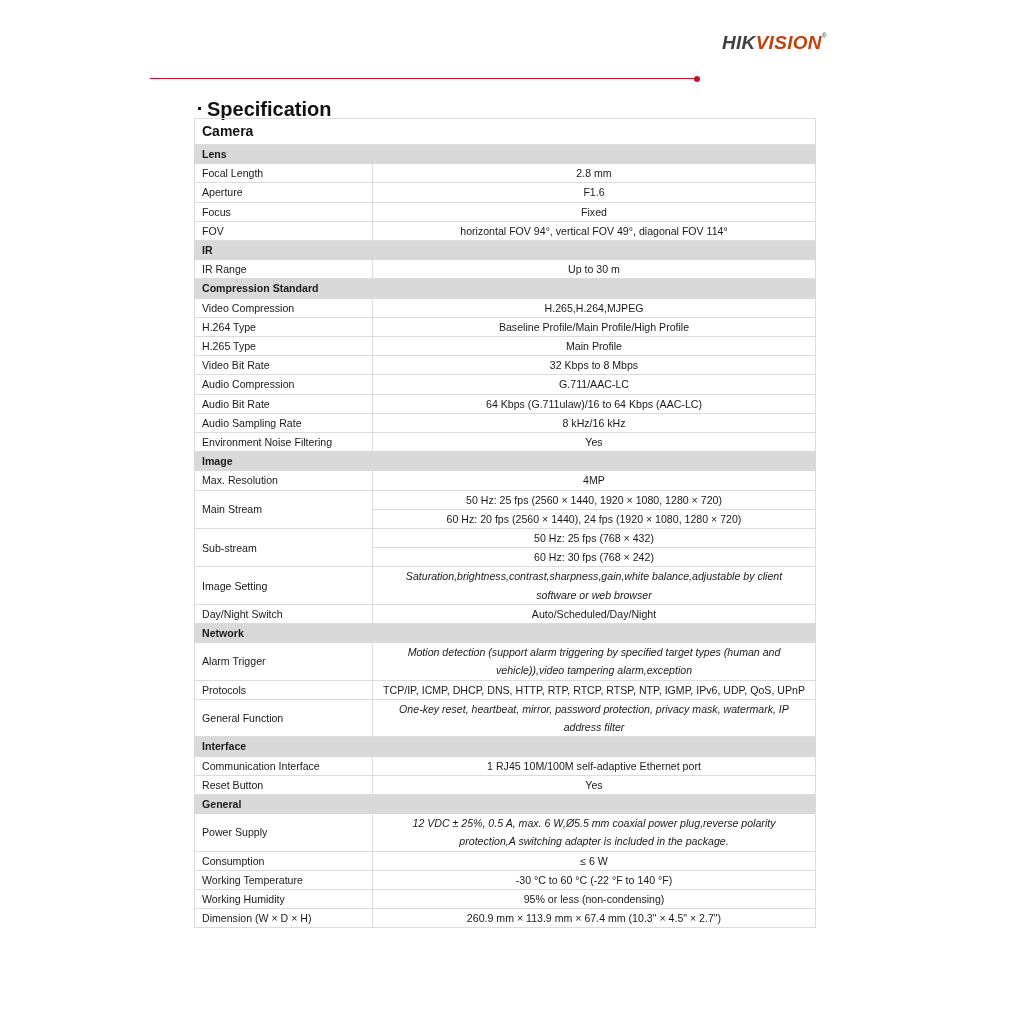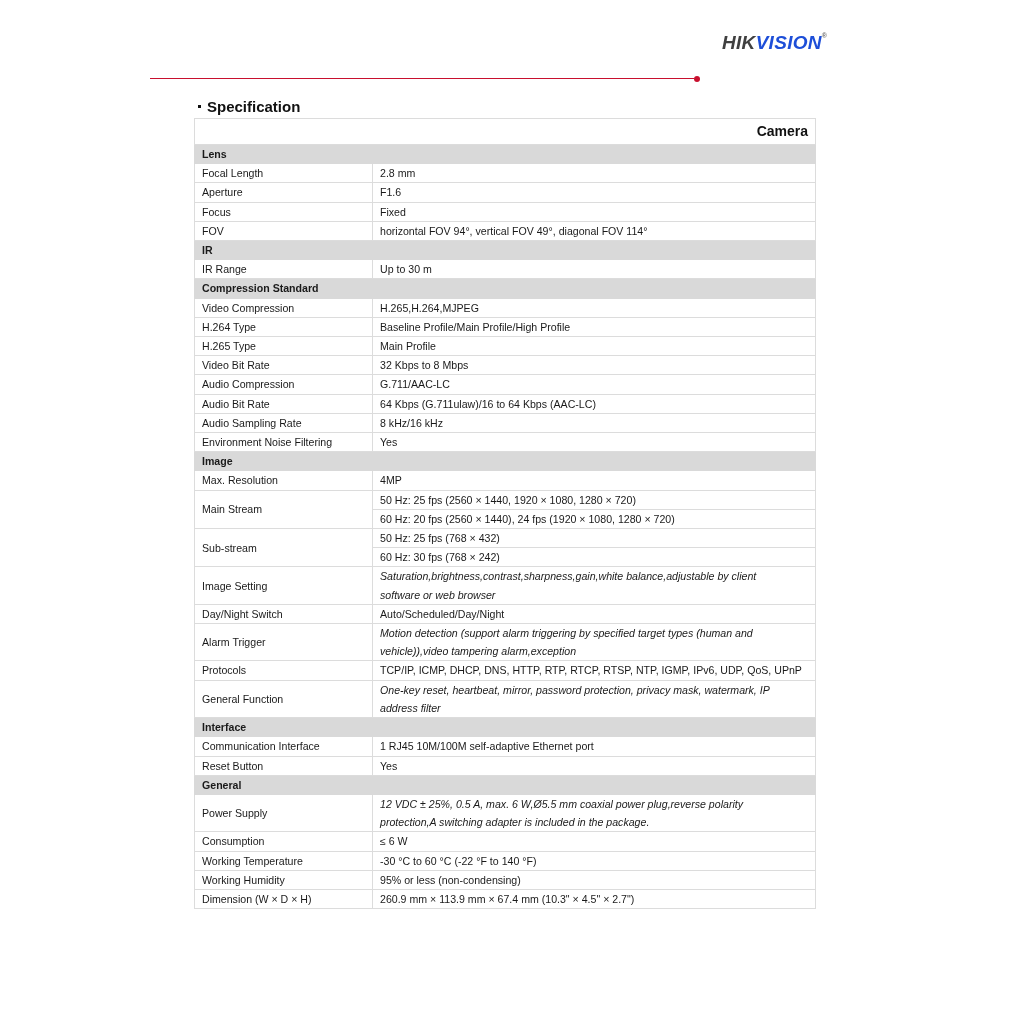--- a/index.html
+++ b/index.html
@@ -1,33 +1,33 @@
 <!DOCTYPE html>
 <html><head>
 <meta charset="utf-8">
 <style>
   html, body { margin: 0; padding: 0; background: #ffffff; }
   body { width: 1024px; height: 1024px; position: relative; overflow: hidden;
          font-family: "Liberation Sans", "DejaVu Sans", sans-serif; color: #1a1a1a; }
   .logo { position: absolute; left: 722px; top: 32px; font-size: 19px; font-weight: bold;
           font-style: italic; letter-spacing: 0.3px; }
   .logo .hik { color: #404040; }
-  .logo .vision { color: #1d4ed8; }
+  .logo .vision { color: #c2410c; }
   .logo .reg { font-size: 7px; color: #6d6d6d; vertical-align: top; font-style: normal; }
   .rule { position: absolute; left: 150px; top: 78px; width: 544px; height: 1px; background: #c8102e; }
   .rule-dot { position: absolute; left: 694px; top: 76px; width: 6px; height: 6px; border-radius: 50%; background: #c8102e; }
-  .section-title { position: absolute; left: 198px; top: 98px; font-size: 15px; font-weight: bold; color: #111; }
+  .section-title { position: absolute; left: 198px; top: 98px; font-size: 20px; font-weight: bold; color: #111; }
   .section-title .bullet { display: inline-block; width: 3px; height: 3px; background: #111; margin-right: 6px; vertical-align: middle; position: relative; top: -2px; }
   table.spec { position: absolute; left: 194px; top: 118px; width: 622px; border-collapse: collapse;
                font-size: 10.6px; table-layout: fixed; }
   table.spec td { border: 1px solid #dcdcdc; padding: 0 7px; height: 18px; line-height: 18.2px; vertical-align: middle; color: #1a1a1a; }
   table.spec col.c1 { width: 178px; }
-  table.spec tr.title td { text-align: right; font-weight: bold; font-size: 14px; height: 25px; color: #111; }
+  table.spec tr.title td { text-align: left; font-weight: bold; font-size: 14px; height: 25px; color: #111; }
   table.spec tr.group td { background: #d9d9d9; font-weight: bold; border-color: #d9d9d9; }
-  table.spec td.val .line { display: block; }
+  table.spec td.val .line { display: block; text-align: center; }
   table.spec tr.multi td.val { padding-top: 0; padding-bottom: 0; }
   table.spec tr.multi td.val .line { border-bottom: 1px solid #dcdcdc; margin: 0 -7px; padding: 0 7px; }
   table.spec tr.multi td.val .line:last-child { border-bottom: none; }
   table.spec tr.wrap td.val .line { border-bottom: none; font-style: italic; }
 </style>
 </head>
 <body>
 
 <div class="logo">
   <span class="hik">HIK</span><span class="vision">VISION</span><span class="reg">®</span>
@@ -164,20 +164,23 @@
           <span class="line">Saturation,brightness,contrast,sharpness,gain,white balance,adjustable by client</span>
           <span class="line">software or web browser</span>
         </td>
       </tr>
       <tr>
         <td>Day/Night Switch</td>
         <td class="val">
           <span class="line">Auto/Scheduled/Day/Night</span>
         </td>
       </tr>
+      <tr class="group">
+        <td colspan="2">Network</td>
+      </tr>
       <tr class="multi wrap">
         <td>Alarm Trigger</td>
         <td class="val">
           <span class="line">Motion detection (support alarm triggering by specified target types (human and</span>
           <span class="line">vehicle)),video tampering alarm,exception</span>
         </td>
       </tr>
       <tr>
         <td>Protocols</td>
         <td class="val">

